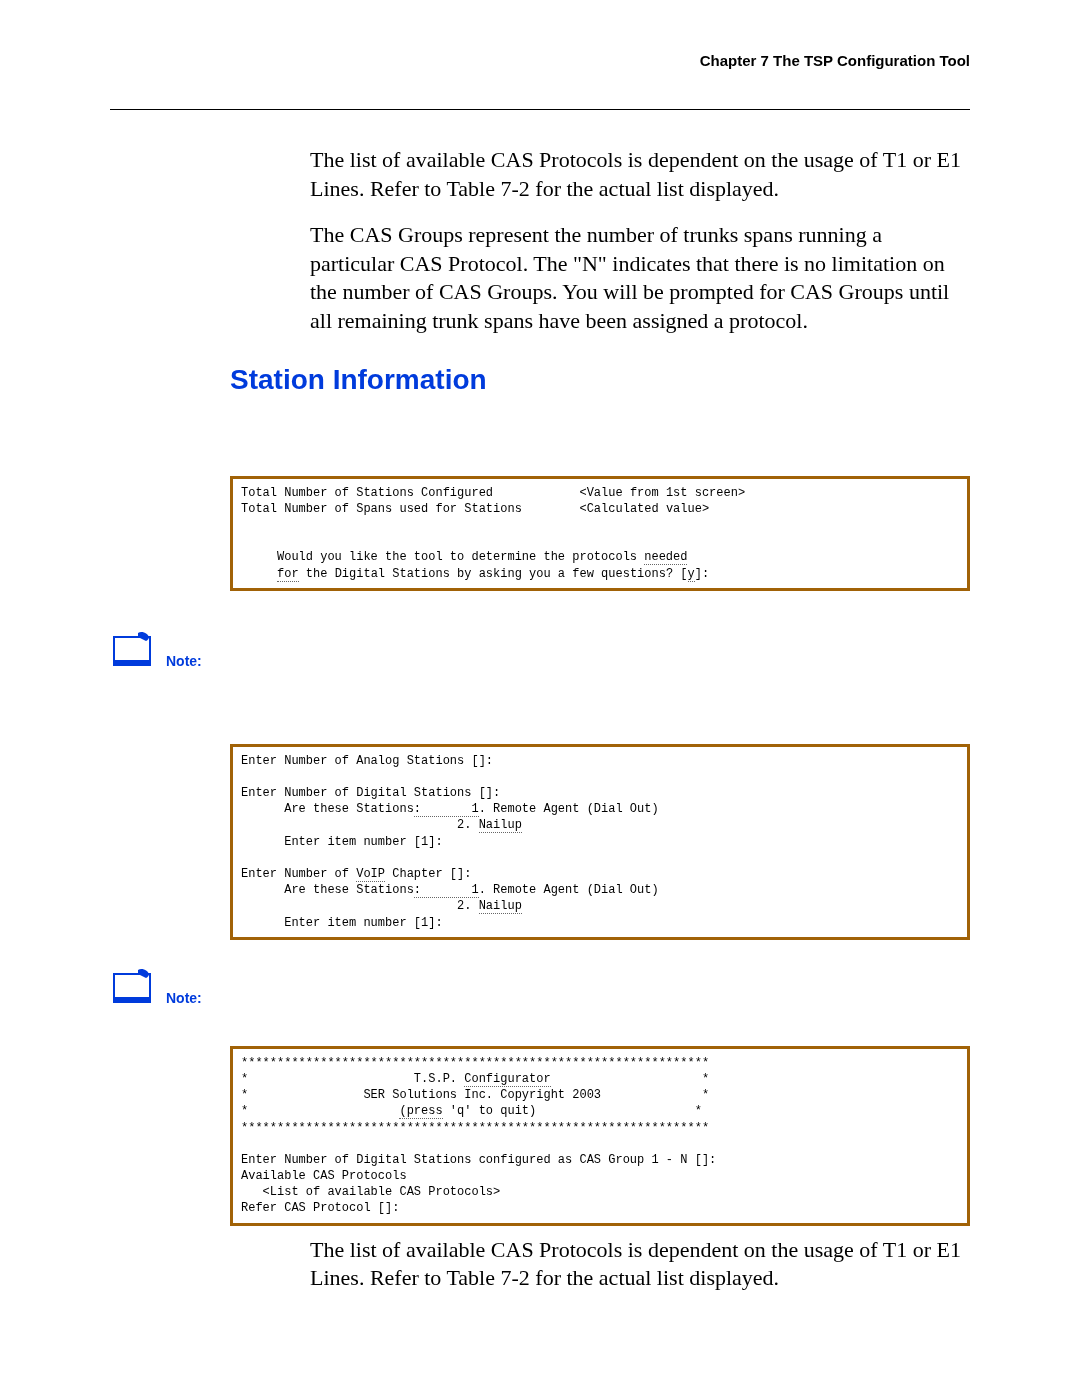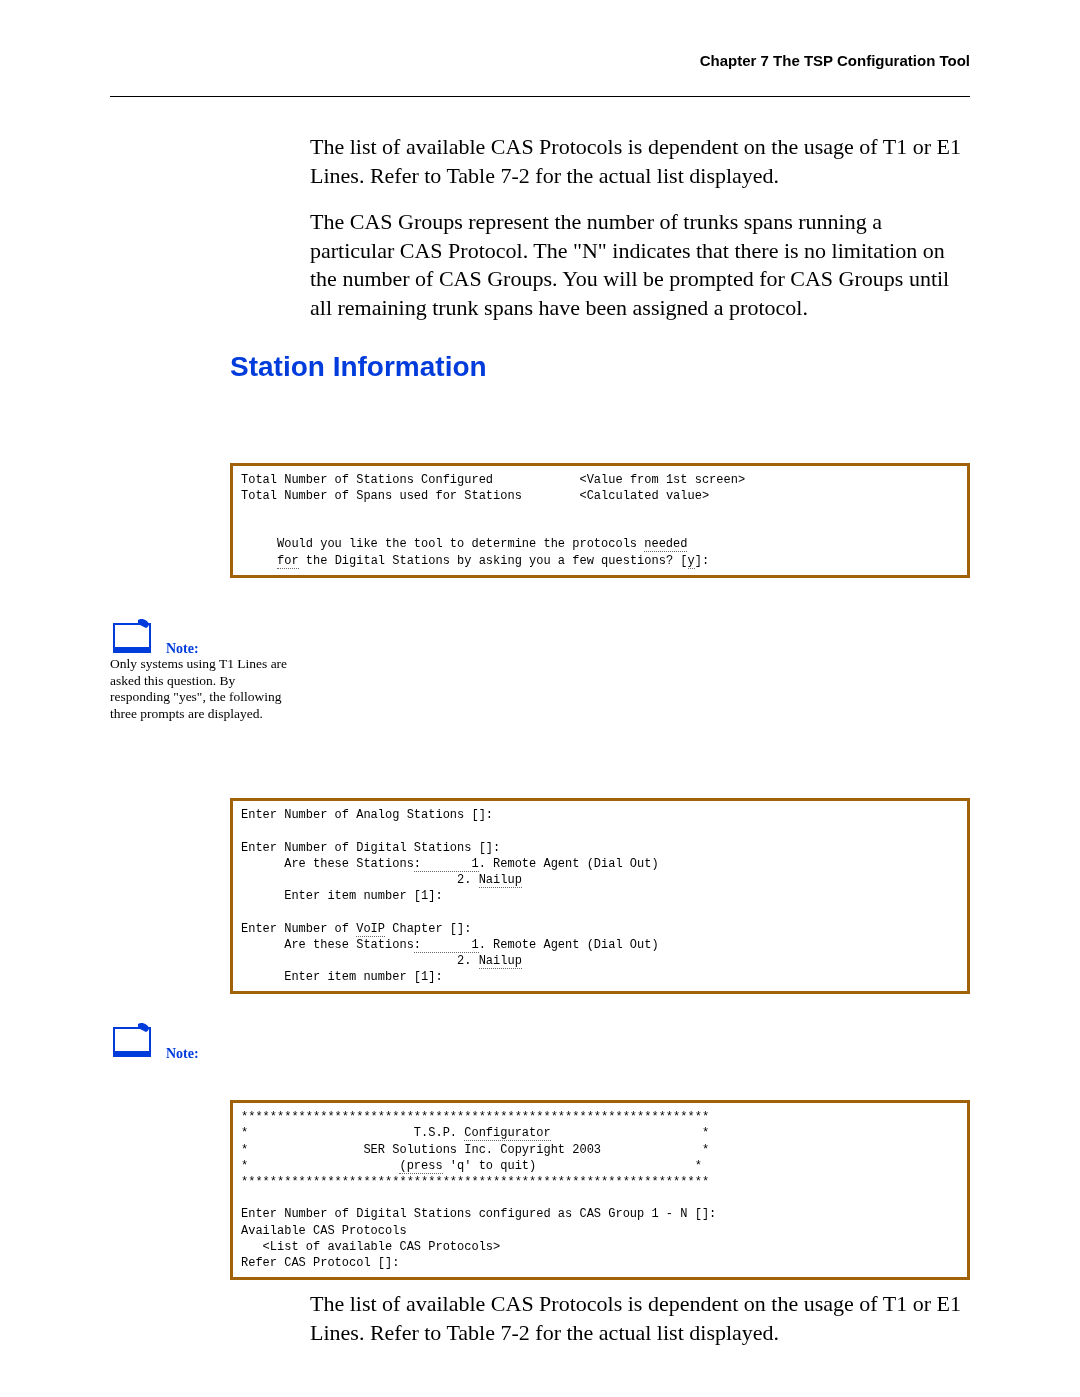--- a/index.html
+++ b/index.html
@@ -18,21 +18,21 @@
   .header-line {
     border-top: 1.5px solid #000;
     margin-bottom: 6px;
     margin-top: 10px;
   }
   .chapter-header {
     text-align: right;
     font-family: Arial, Helvetica, sans-serif;
     font-weight: bold;
     font-size: 15px;
-    margin-bottom: 27px;
+    margin-bottom: 40px;
   }
   .body-col {
     margin-left: 200px;
   }
   .body-para {
     font-size: 22px;
     line-height: 1.3;
     margin-bottom: 18px;
   }
   .section-heading {
@@ -52,21 +52,21 @@
     padding: 6px 8px;
     white-space: pre;
     overflow: hidden;
     margin-left: 120px;
     margin-bottom: 10px;
   }
   .dotted { border-bottom: 1px dotted #666; }
   .note-block {
     margin-left: 0;
     width: 185px;
-    font-family: Liberation Serif, serif;
+    font-family: Liberation Sans, sans-serif;
     font-size: 13.5px;
     line-height: 1.25;
   }
   .note-icon-row {
     display: flex;
     align-items: flex-end;
   }
   .note-icon {
     display: inline-block;
     margin-bottom: 2px;
@@ -117,21 +117,20 @@
       <span class="note-icon">
         <svg width="52" height="36" viewBox="0 0 52 36">
           <rect x="4" y="6" width="36" height="28" fill="#fff" stroke="#000" stroke-width="2"></rect>
           <rect x="4" y="29" width="36" height="5" fill="#003bdc" stroke="#000" stroke-width="0"></rect>
           <rect x="4" y="6" width="36" height="28" fill="none" stroke="#003bdc" stroke-width="2"></rect>
           <path d="M28 2 C 33 -2, 44 6, 36 10 L 28 6 Z" fill="#003bdc"></path>
         </svg>
       </span>
       <span class="note-label">Note:</span>
     </div>
-    <div>Only systems using T1 Lines are asked this question.  By responding "yes", the following three prompts are displayed.</div>
   </div>
 
   <div class="gap-75"></div>
 
   <div class="terminal"><span>Enter Number of Analog Stations []:</span>
 
 <span>Enter Number of Digital Stations []:</span>
 <span>      Are these Stations</span><span class="dotted">:       1</span><span>. Remote Agent (Dial Out)</span>
 <span>                              2. </span><span class="dotted">Nailup</span>
 <span>      Enter item number [1]:</span>

